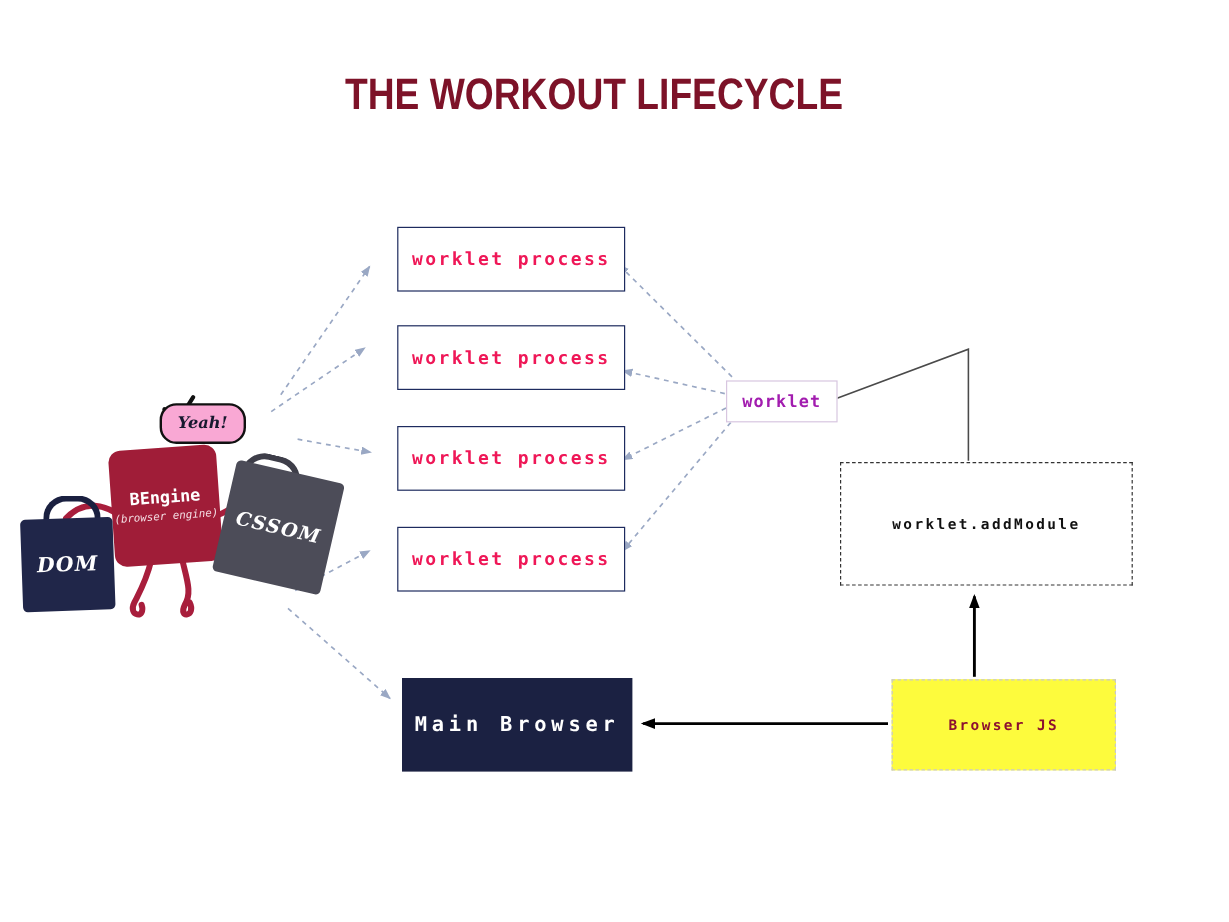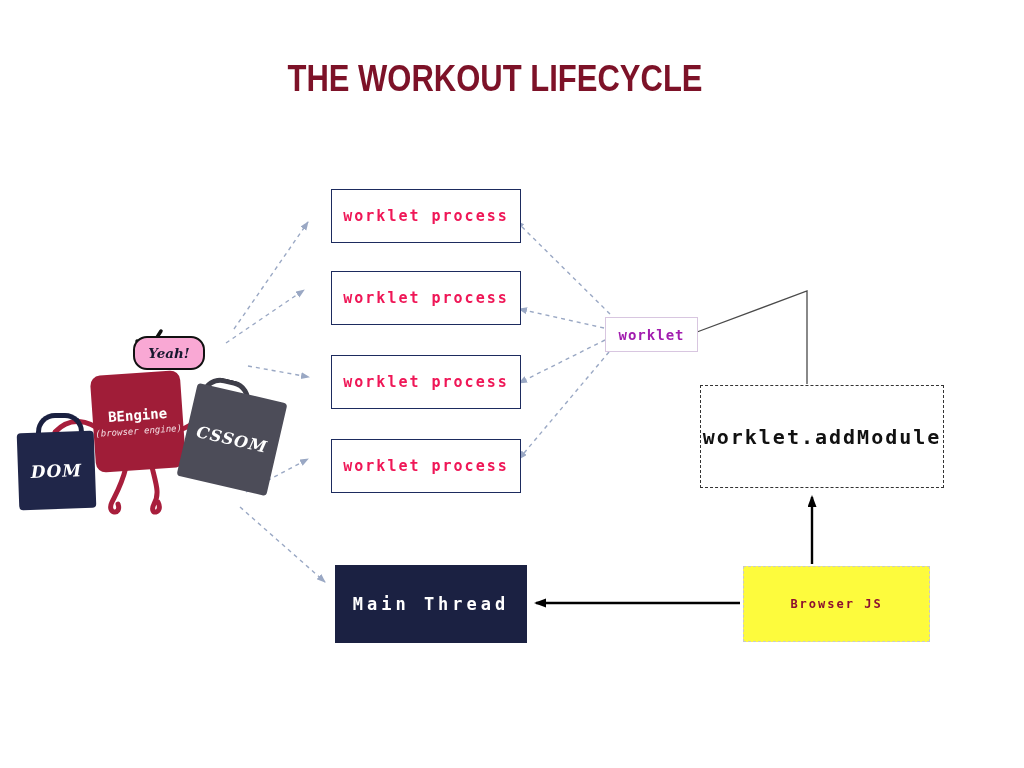--- a/index.html
+++ b/index.html
@@ -14,21 +14,21 @@
   .wpbox{position:absolute;left:318px;width:188px;height:52px;background:#ffffff;
          border:1px solid #1d2b5e;display:flex;align-items:center;justify-content:center;z-index:2;margin-left:13px;}
   .wpbox span{color:#ef1757;font-weight:bold;font-size:15px;letter-spacing:2px;}
 
   .worklet{position:absolute;left:605px;top:317px;width:91px;height:33px;background:#ffffff;
            border:1px solid #d8c6e0;display:flex;align-items:center;justify-content:center;z-index:2;}
   .worklet span{color:#a21caf;font-weight:bold;font-size:14px;letter-spacing:1px;}
 
   .addmodule{position:absolute;left:700px;top:385px;width:242px;height:101px;background:#ffffff;
              border:1.5px dashed #333;display:flex;align-items:center;justify-content:center;z-index:2;}
-  .addmodule span{color:#111;font-weight:bold;font-size:20px;letter-spacing:2px;}
+  .addmodule span{color:#111;font-weight:bold;font-size:12px;letter-spacing:2px;}
 
   .browserjs{position:absolute;left:743px;top:566px;width:185px;height:74px;background:#fdfb3d;
              border:1px dashed #c9c9c9;display:flex;align-items:center;justify-content:center;z-index:2;}
   .browserjs span{color:#8c1030;font-weight:bold;font-size:12px;letter-spacing:2px;}
 
   .mainthread{position:absolute;left:335px;top:565px;width:192px;height:78px;background:#1b2142;
               display:flex;align-items:center;justify-content:center;z-index:2;}
   .mainthread span{color:#ffffff;font-weight:bold;font-size:17px;letter-spacing:4px;}
 
   .bubble{position:absolute;left:133px;top:302px;width:68px;height:30px;background:#f9a8d4;
@@ -124,21 +124,21 @@
 
   <div class="addmodule">
     <span>worklet.addModule</span>
   </div>
 
   <div class="browserjs">
     <span>Browser JS</span>
   </div>
 
   <div class="mainthread">
-    <span>Main Thread</span>
+    <span>Main Browser</span>
   </div>
 
   <div class="bubble">
     <span>Yeah!</span>
   </div>
 
   <div class="engine-body">
     <div class="engine-name">BEngine</div>
     <div class="engine-sub">(browser engine)</div>
   </div>

